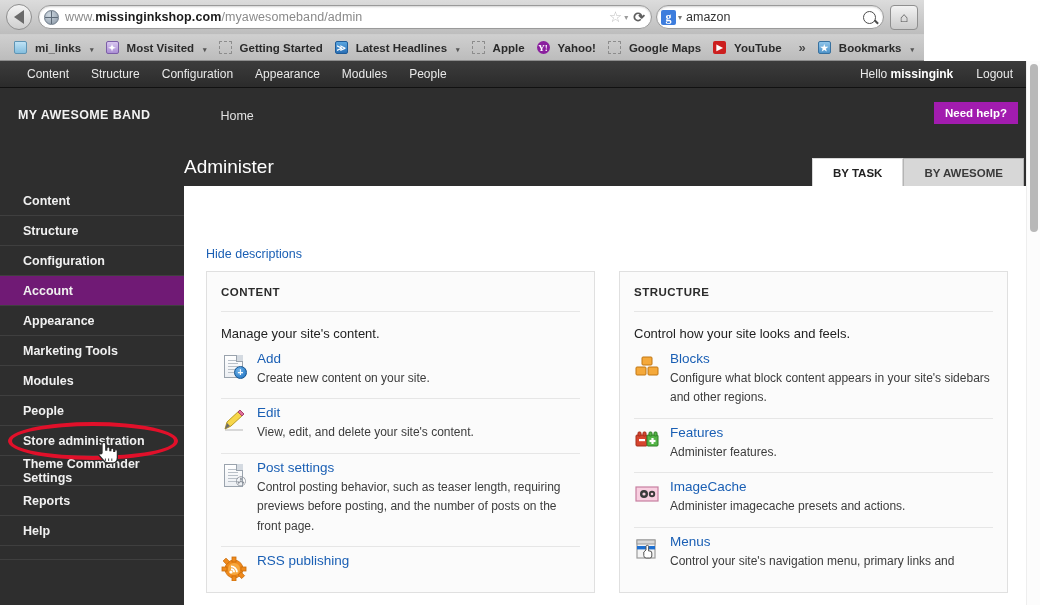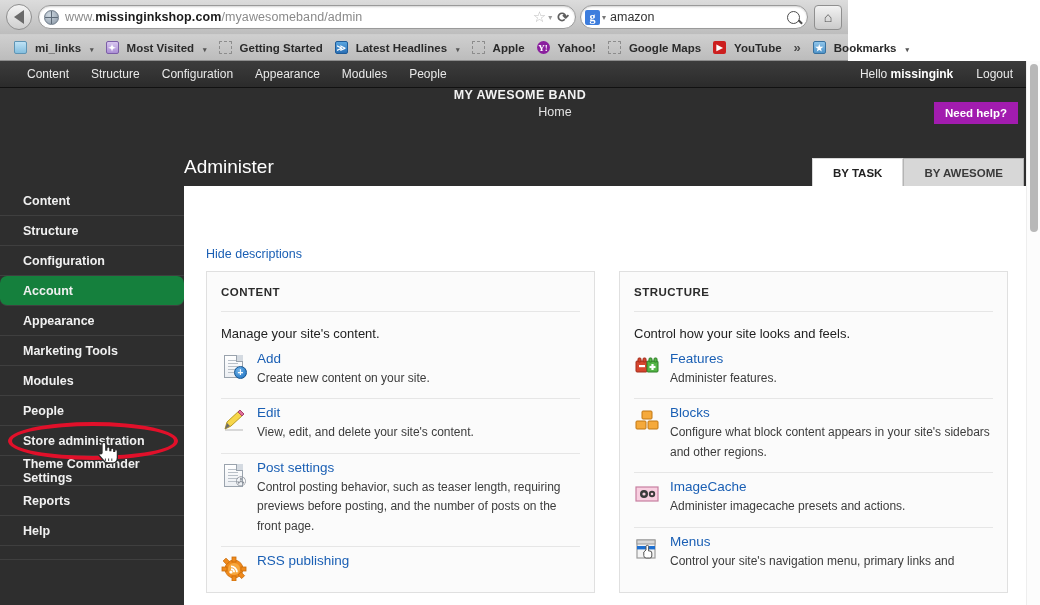--- a/index.html
+++ b/index.html
@@ -5,21 +5,21 @@
   * { box-sizing: border-box; margin: 0; padding: 0; }
   html, body {
     width: 1040px; height: 605px;
     font-family: "Liberation Sans", sans-serif;
     overflow: hidden;
     background: #fff;
   }
 
   
   #browser-chrome {
-    width: 848px;
+    width: 924px;
     background: linear-gradient(#d6d6d6, #b9b9b9);
     border-bottom: 1px solid #8d8d8d;
   }
   #nav-toolbar {
     height: 34px;
     display: flex;
     align-items: center;
     padding: 0 4px;
     background: linear-gradient(#dcdcdc, #bdbdbd);
   }
@@ -198,21 +198,20 @@
   #hello-user { padding: 0 12px; }
   #hello-user b { font-weight: bold; color: #fff; }
 
   #site-header {
     height: 53px;
     background: #2e2e2e;
     display: flex;
     align-items: center;
     padding: 0 18px;
     position: relative;
-    flex-direction: column;
   }
   #site-name {
     color: #f2f2f2;
     font-size: 12.5px;
     font-weight: bold;
     letter-spacing: .4px;
     white-space: nowrap;
   }
   #primary-links { margin-left: 70px; }
   #primary-link-home { color: #e2e2e2; font-size: 12.5px; }
@@ -247,21 +246,21 @@
     height: 30px;
     display: flex;
     align-items: center;
     padding-left: 23px;
     color: #f0f0f0;
     font-size: 12.5px;
     font-weight: bold;
     border-bottom: 1px solid #3f3f3f;
     position: relative;
   }
-  .sidebar-item.active { background: #15803d; border-radius: 7px; }
+  .sidebar-item.active { background: #701a75; }
   #sidebar-bottom-filler { border-bottom: 1px solid #3f3f3f; height: 14px; }
 
   
   #main {
     flex: 1 1 auto;
     position: relative;
     background: #2e2e2e;
   }
   #page-title {
     color: #fff;
@@ -629,50 +628,50 @@
             </div>
           </div>
 
           <div class="panel">
             <div class="panel-title">STRUCTURE</div>
             <div class="panel-desc">Control how your site looks and feels.</div>
 
             <div class="panel-row">
               <span class="row-icon">
                 <svg width="26" height="26" viewBox="0 0 26 26">
+                  <g stroke="#c17713" stroke-width="1">
+                    <rect x="8" y="4" width="10" height="8" rx="1" fill="#f5a93b"></rect>
+                    <rect x="2" y="14" width="10" height="8" rx="1" fill="#f5a93b"></rect>
+                    <rect x="14" y="14" width="10" height="8" rx="1" fill="#f5a93b"></rect>
+                  </g>
+                </svg>
+              </span>
+              <span class="row-body">
+                <a class="row-link">Blocks</a>
+                <span class="row-desc">Configure what block content appears in your site's sidebars and other regions.</span>
+              </span>
+            </div>
+
+            <div class="panel-row">
+              <span class="row-icon">
+                <svg width="26" height="26" viewBox="0 0 26 26">
                   <rect x="2" y="8" width="11" height="11" rx="1" fill="#d6452e" stroke="#a32e1c" stroke-width="1"></rect>
                   <rect x="4" y="5" width="3" height="4" rx="1" fill="#d6452e" stroke="#a32e1c" stroke-width="1"></rect>
                   <rect x="9" y="5" width="3" height="4" rx="1" fill="#d6452e" stroke="#a32e1c" stroke-width="1"></rect>
                   <rect x="13" y="8" width="11" height="11" rx="1" fill="#54b547" stroke="#2f7f26" stroke-width="1"></rect>
                   <rect x="15" y="5" width="3" height="4" rx="1" fill="#54b547" stroke="#2f7f26" stroke-width="1"></rect>
                   <rect x="20" y="5" width="3" height="4" rx="1" fill="#54b547" stroke="#2f7f26" stroke-width="1"></rect>
                   <rect x="5" y="12" width="6" height="2.2" fill="#fff"></rect>
                   <rect x="17.4" y="11" width="2.2" height="6" fill="#fff"></rect>
                   <rect x="15.5" y="12.9" width="6" height="2.2" fill="#fff"></rect>
                 </svg>
               </span>
               <span class="row-body">
                 <a class="row-link">Features</a>
                 <span class="row-desc">Administer features.</span>
-              </span>
-            </div>
-
-            <div class="panel-row">
-              <span class="row-icon">
-                <svg width="26" height="26" viewBox="0 0 26 26">
-                  <g stroke="#c17713" stroke-width="1">
-                    <rect x="8" y="4" width="10" height="8" rx="1" fill="#f5a93b"></rect>
-                    <rect x="2" y="14" width="10" height="8" rx="1" fill="#f5a93b"></rect>
-                    <rect x="14" y="14" width="10" height="8" rx="1" fill="#f5a93b"></rect>
-                  </g>
-                </svg>
-              </span>
-              <span class="row-body">
-                <a class="row-link">Blocks</a>
-                <span class="row-desc">Configure what block content appears in your site's sidebars and other regions.</span>
               </span>
             </div>
 
             <div class="panel-row">
               <span class="row-icon">
                 <svg width="26" height="26" viewBox="0 0 26 26">
                   <rect x="2" y="6" width="22" height="14" fill="#f8cfe0" stroke="#c77fa0" stroke-width="1.2"></rect>
                   <g fill="#3a3a3a">
                     <circle cx="10" cy="13" r="4"></circle>
                     <circle cx="18" cy="13" r="3.2"></circle>

